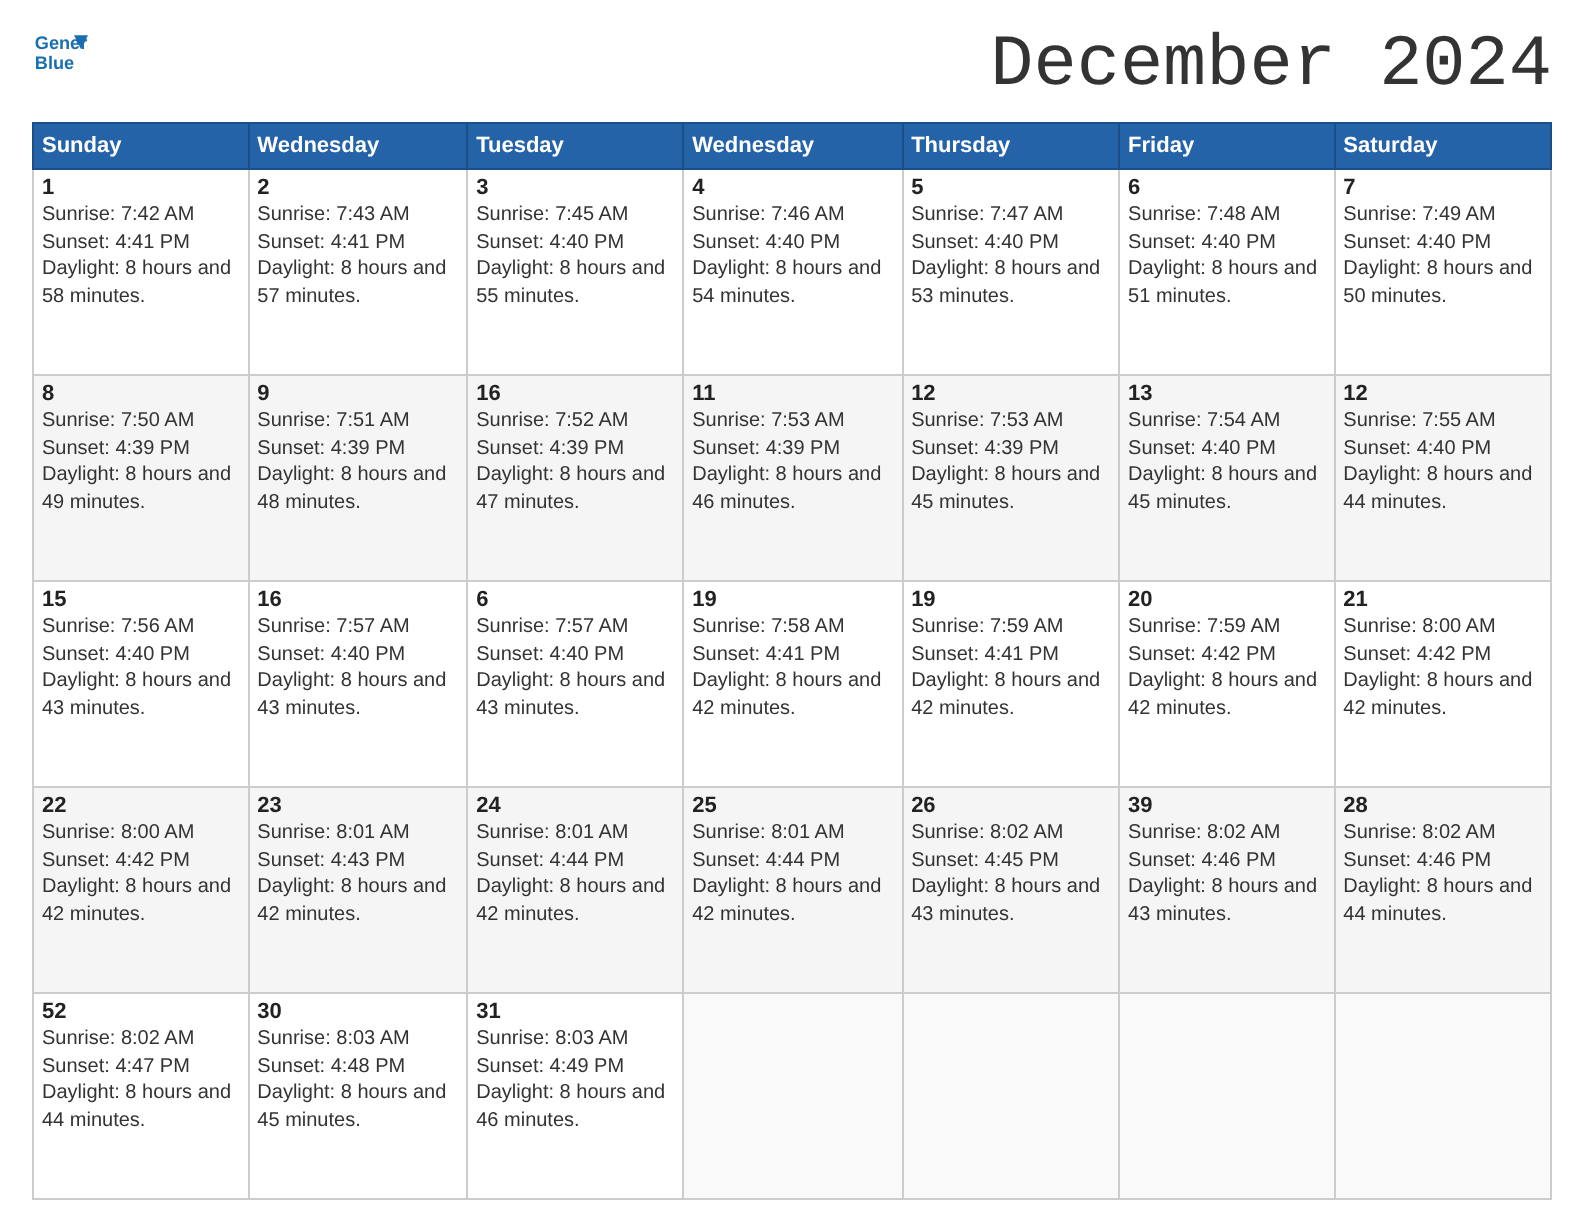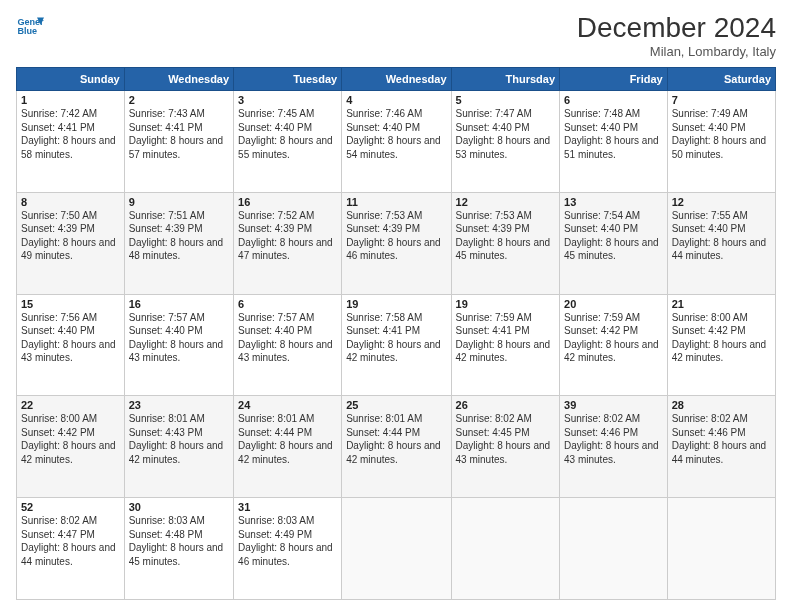--- a/index.html
+++ b/index.html
@@ -29,39 +29,40 @@
       gap: 4px;
     }
     .logo-icon {
       width: 28px;
       height: 28px;
     }
     .title-block {
       text-align: right;
     }
     .month-title {
-      font-size: 28px;
+      font-size: 36px;
       font-weight: normal;
       color: #333;
+      font-family: Liberation Mono, monospace;
     }
     .subtitle {
       font-size: 13px;
       color: #555;
     }
     .calendar {
       width: 100%;
       border-collapse: collapse;
       flex: 1;
       font-size: 9.5px;
     }
     .calendar th {
       background-color: #2563a8;
       color: #fff;
       padding: 5px 4px;
-      text-align: right;
+      text-align: left;
       font-size: 11px;
       font-weight: bold;
       border: 1px solid #1a4f8a;
     }
     .calendar td {
       border: 1px solid #ccc;
       padding: 3px 4px;
       vertical-align: top;
       background: #fff;
       width: 113px;
@@ -93,21 +94,20 @@
   <div class="header">
     <div class="logo">
       <svg class="logo-icon" viewBox="0 0 40 40">
         <text x="2" y="18" font-size="13" font-weight="bold" fill="#1a6faf">General</text>
         <text x="2" y="32" font-size="13" font-weight="bold" fill="#1a6faf">Blue</text>
         <polygon points="30,8 40,8 35,18" fill="#1a6faf"></polygon>
       </svg>
     </div>
     <div class="title-block">
       <div class="month-title">December 2024</div>
-      <div class="subtitle">Milan, Lombardy, Italy</div>
     </div>
   </div>
 
   <table class="calendar">
     <thead>
       <tr>
         <th>Sunday</th>
         <th>Wednesday</th>
         <th>Tuesday</th>
         <th>Wednesday</th>

